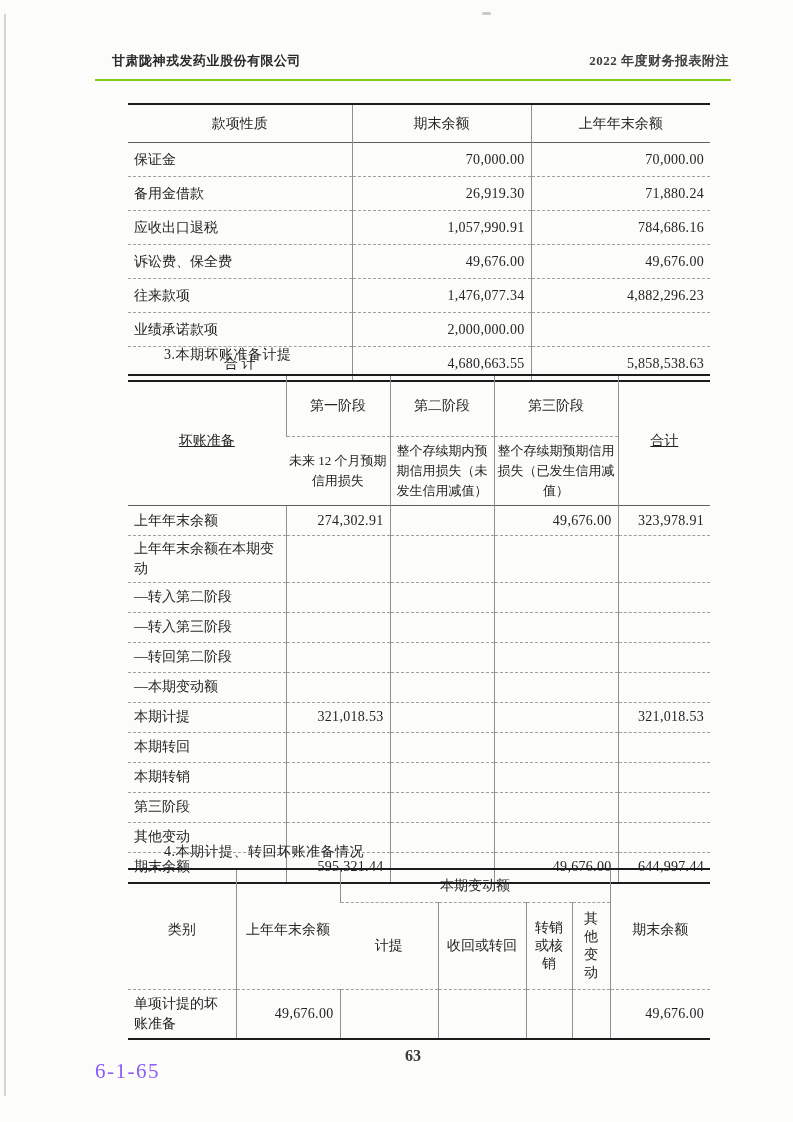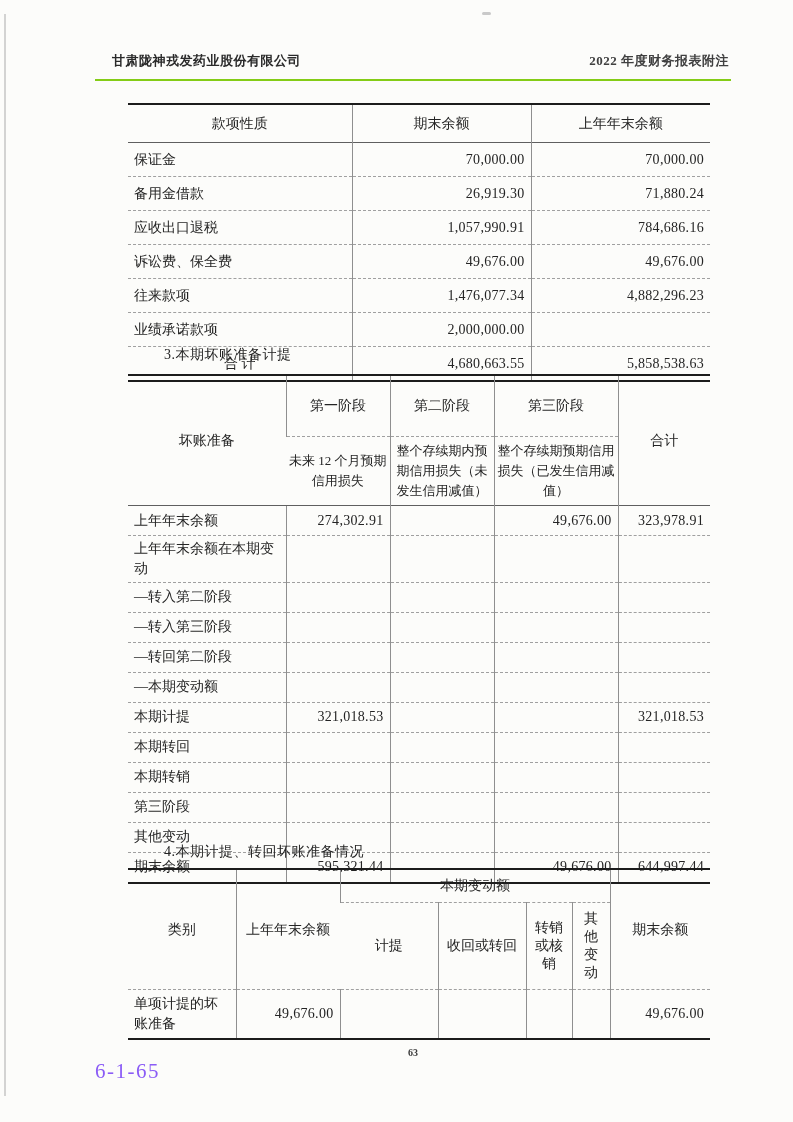--- a/index.html
+++ b/index.html
@@ -51,32 +51,32 @@
   
   .t1 { top:103px; }
   .t1 td { height:25px; }
   .t1 tr.head td { height:29px; }
 
   
   .t2 { top:374px; }
   .t2 tr.h1 td { height:20px; padding:20px 4px; }
   .t2 tr.h2 td { height:58px; font-size:13px; line-height:1.55; padding:4px 3px; text-align:center; }
   .t2 tr.d td { height:23px; padding-top:3px; padding-bottom:3px; }
-  .t2 td.rsp { text-align:center; }
+  .t2 td.rsp { text-align:center;text-decoration:underline; }
 
   
   .t3 { top:868px; }
   .t3 tr.h1 td { height:24px; }
   .t3 tr.h2 td { height:78px; text-align:center; line-height:1.3; }
   .t3 tr.d td { height:40px; }
   .t3 td.vtext2 { padding:4px 8px; }   
   .t3 td.vtext1 { padding:4px 11px; }  
 
   
-  .footer-num { position:absolute; left:95px; width:636px; top:1047px; text-align:center; font-size:10px; color:#3a3a3a;font-weight:bold; }
+  .footer-num { position:absolute; left:95px; width:636px; top:1047px; text-align:center; font-size:16px; color:#3a3a3a;font-weight:bold; }
   .footer-code { position:absolute; left:95px; width:636px; top:1059px; font-size:21px; letter-spacing:1.5px; color:#8b5cf6; }
 </style>
 </head>
 <body>
 
 <div class="page">
   <div class="scan-edge"></div>
   <div class="scan-speck"></div>
 
   <div class="page-header">

